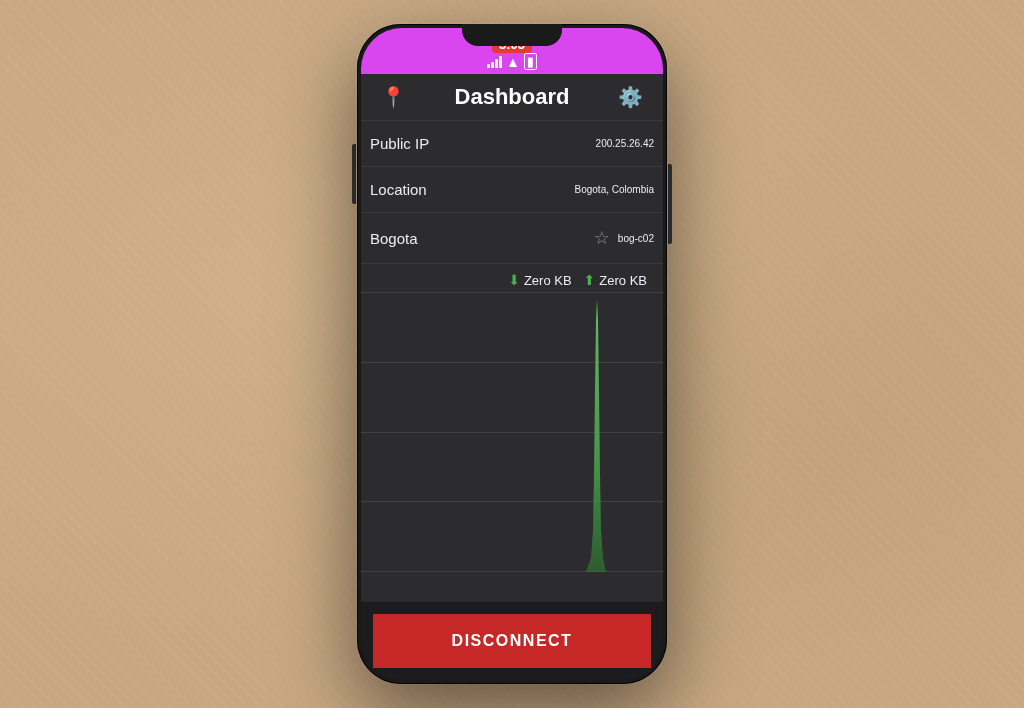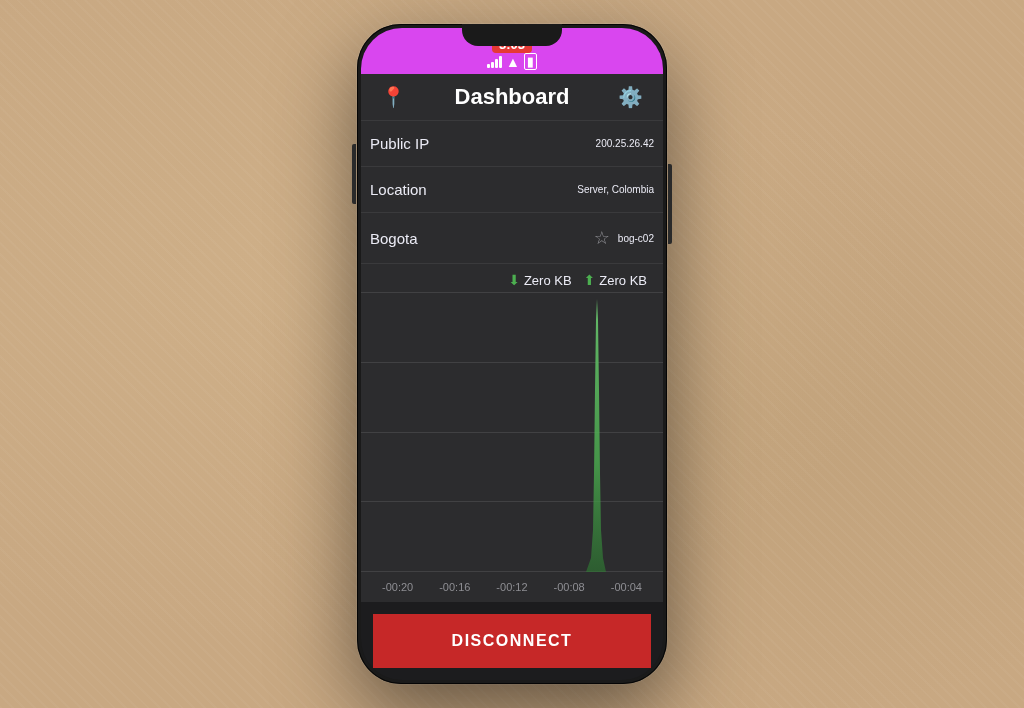--- a/index.html
+++ b/index.html
@@ -304,21 +304,21 @@
       <span class="nav-icon">⚙️</span>
     </div>
 
     <div class="info-section">
       <div class="info-row">
         <span class="info-label">Public IP</span>
         <span class="info-value">200.25.26.42</span>
       </div>
       <div class="info-row">
         <span class="info-label">Location</span>
-        <span class="info-value">Server, Colombia</span>
+        <span class="info-value">Bogota, Colombia</span>
       </div>
       <div class="info-row">
         <span class="info-label">Bogota</span>
         <div class="server-row">
           <span class="star-icon">☆</span>
           <span class="info-value">bog-c02</span>
         </div>
       </div>
     </div>
 
@@ -349,27 +349,20 @@
             <linearGradient id="spikeGrad" x1="0" y1="0" x2="0" y2="1">
               <stop offset="0%" stop-color="#66bb6a" stop-opacity="1"></stop>
               <stop offset="60%" stop-color="#4caf50" stop-opacity="0.8"></stop>
               <stop offset="100%" stop-color="#2e7d32" stop-opacity="0.6"></stop>
             </linearGradient>
           </defs>
 
           <polygon points="195,200 210,200 225,200 230,190 232,170 233,130 234,70 235,20 236,5 237,20 238,70 239,130 240,170 242,190 245,200 260,200" fill="url(#spikeGrad)"></polygon>
         </svg>
 
-        <div class="chart-labels">
-          <span class="time-label">-00:20</span>
-          <span class="time-label">-00:16</span>
-          <span class="time-label">-00:12</span>
-          <span class="time-label">-00:08</span>
-          <span class="time-label">-00:04</span>
-        </div>
       </div>
     </div>
 
     <div class="disconnect-btn">
       <span class="disconnect-text">DISCONNECT</span>
     </div>
 
   </div>
 </div>
 

